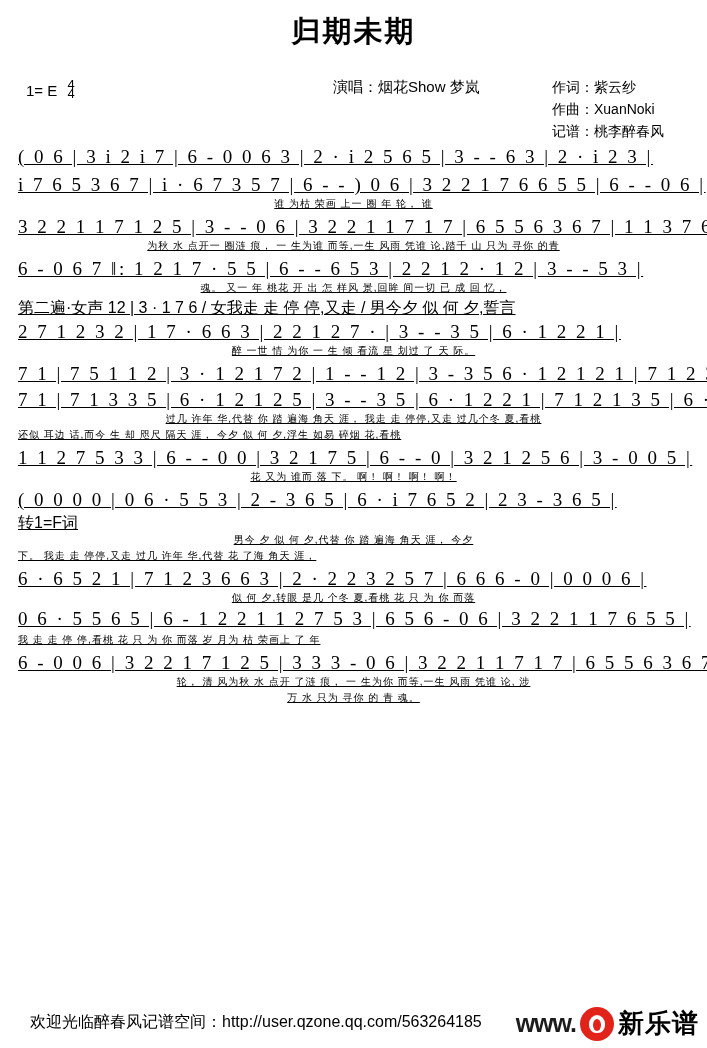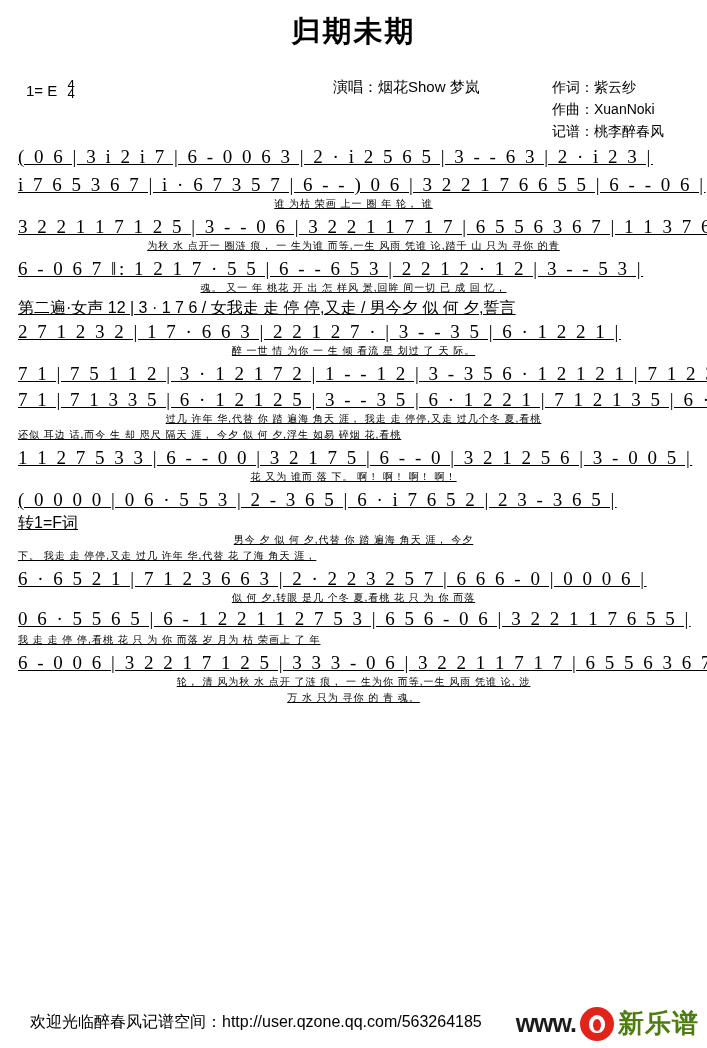--- a/index.html
+++ b/index.html
@@ -133,21 +133,21 @@
     content:"";
     position:absolute;left:13px;top:12px;
     width:8px;height:12px;
     background:#e2231a;
     border-radius:50%;
   }
   .wm-name{
     font-family:"Liberation Sans", sans-serif;
     font-weight:bold;
     font-size:26px;
-    color:#4d7c0f;
+    color:#000000;
     letter-spacing:1px;
   }
 </style>
 </head>
 <body>
 
 <div class="sheet">
 
   <div class="title">归期未期</div>
 

